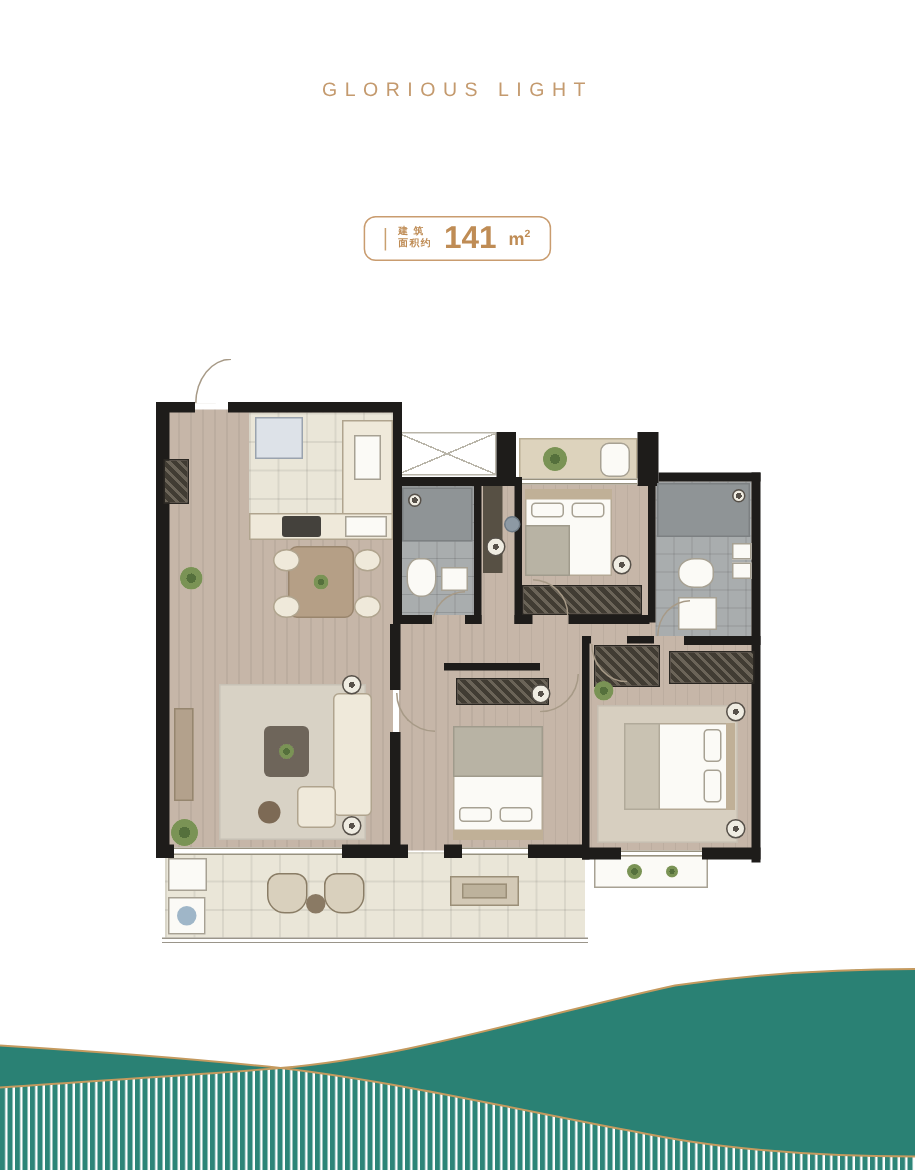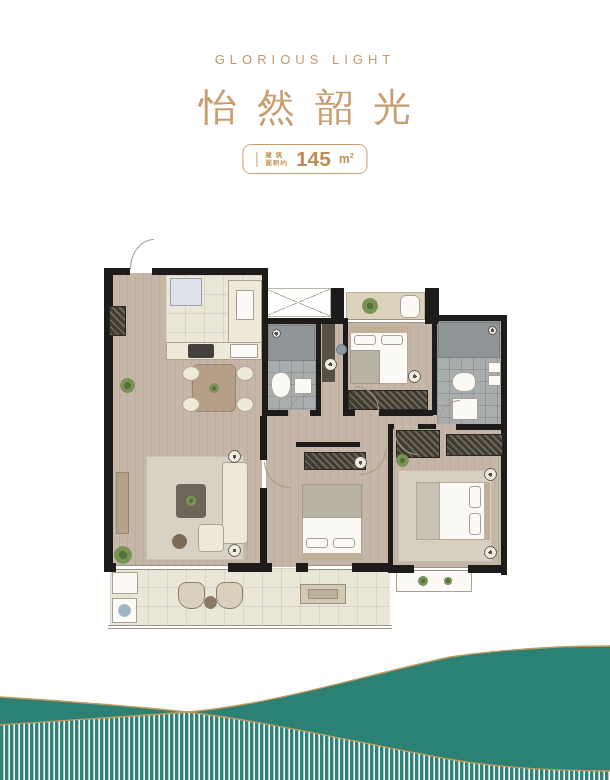--- a/index.html
+++ b/index.html
@@ -54,29 +54,28 @@
   .rail{background:repeating-linear-gradient(#9a958a 0 1px,#ffffff 1px 3px);}
 
   
   #wave{position:absolute;left:0;bottom:0;width:610px;height:135px;display:block;}
 </style>
 </head>
 <body>
 <div id="page">
 
   <div class="sub-en">GLORIOUS LIGHT</div>
-  <div class="title-cn">怡然韶光</div>
 
   <div class="badge">
     <span class="divider"></span>
     <span class="area-small">
       <span>建 筑</span>
       <span>面积约</span>
     </span>
-    <span class="area-value">145</span>
+    <span class="area-value">141</span>
     <span class="area-unit"><span>m</span><sup>2</sup></span>
   </div>
 
   <div id="plan">
 
     <div class="wood" style="left:11px;top:41px;width:151px;height:292px;"></div>
     <div class="wood" style="left:166px;top:89px;width:237px;height:246px;"></div>
     <div class="grid-cream" style="left:66px;top:43px;width:96px;height:69px;"></div>
     <div class="grid-cream" style="left:10px;top:336px;width:280px;height:57px;"></div>
     <div class="grid-gray" style="left:167px;top:92px;width:49px;height:86px;"></div>

